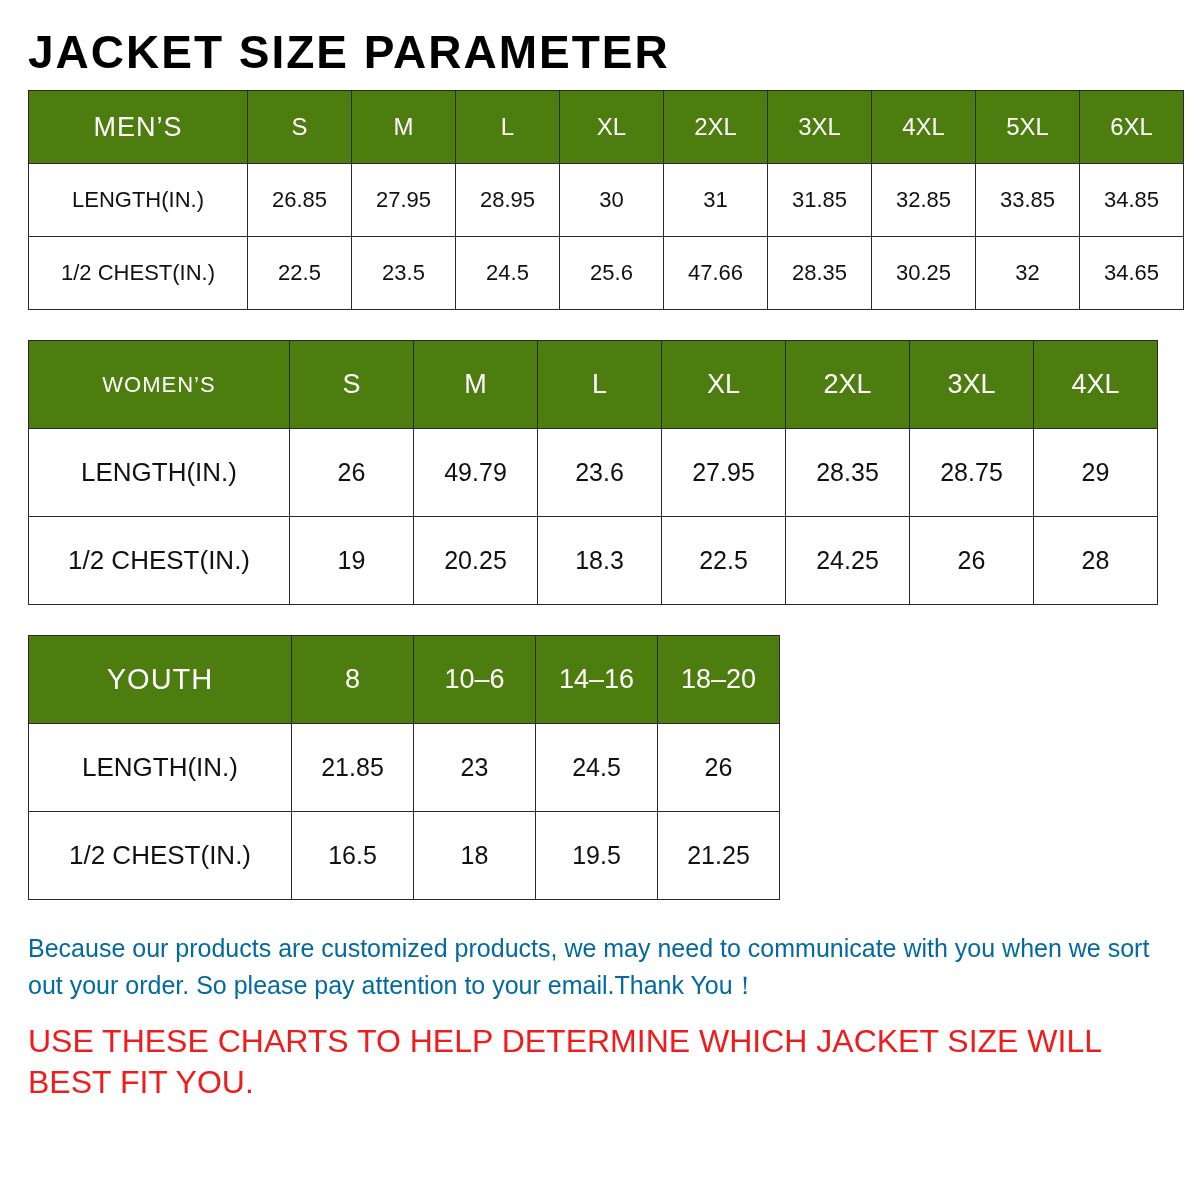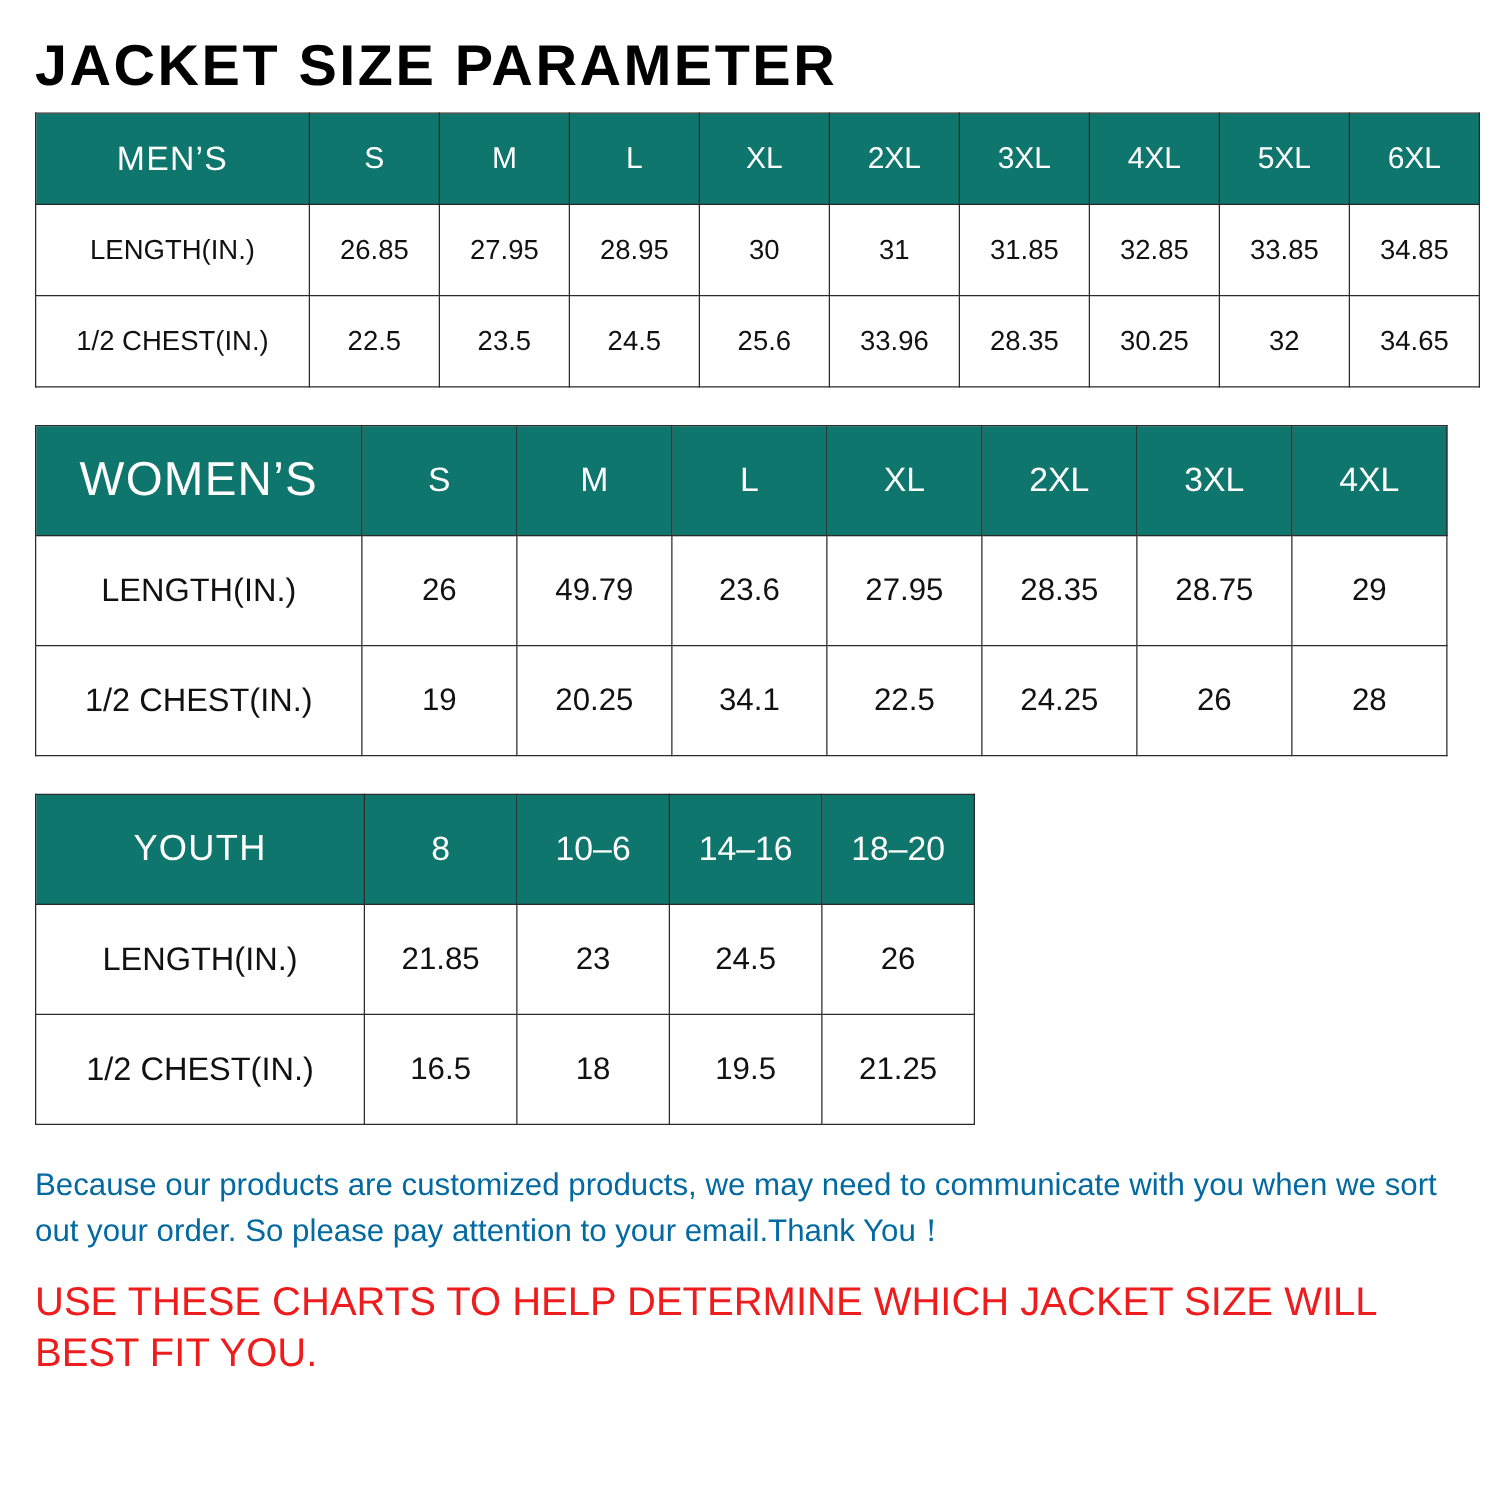--- a/index.html
+++ b/index.html
@@ -44,21 +44,21 @@
   table.size-table td {
     border: 1px solid #2a2a2a;
     text-align: center;
     vertical-align: middle;
     font-size: 22px;
     color: #111;
     background: #ffffff;
     padding: 0;
   }
   table.size-table tr.header td {
-    background: #0f766e;
+    background: #4d7c0f;
     color: #ffffff;
     font-size: 24px;
   }
   table.size-table tr.header td.cat {
     font-size: 27px;
     letter-spacing: 1px;
   }
   td.rowlabel {
     font-size: 24px;
     color: #111;
@@ -68,21 +68,21 @@
   #table-mens { width: 1144px; }
   #table-mens tr { height: 73px; }
   #table-mens td.cat { width: 218px; }
   #table-mens td.val { width: 103px; }
 
   
   #table-womens { width: 1124px; }
   #table-womens tr { height: 88px; }
   #table-womens td.cat { width: 260px; }
   #table-womens td.val { width: 123px; }
-  #table-womens tr.header td.cat { font-size: 38px; }
+  #table-womens tr.header td.cat { font-size: 22px; }
   #table-womens tr.header td { font-size: 27px; }
   #table-womens td { font-size: 25px; }
   #table-womens td.rowlabel { font-size: 26px; }
 
   
   #table-youth { width: 748px; }
   #table-youth tr { height: 88px; }
   #table-youth td.cat { width: 262px; }
   #table-youth td.val { width: 121px; }
   #table-youth tr.header td.cat { font-size: 29px; }
@@ -137,21 +137,21 @@
         <td class="val">32.85</td>
         <td class="val">33.85</td>
         <td class="val">34.85</td>
       </tr>
       <tr>
         <td class="cat rowlabel">1/2 CHEST(IN.)</td>
         <td class="val">22.5</td>
         <td class="val">23.5</td>
         <td class="val">24.5</td>
         <td class="val">25.6</td>
-        <td class="val">33.96</td>
+        <td class="val">47.66</td>
         <td class="val">28.35</td>
         <td class="val">30.25</td>
         <td class="val">32</td>
         <td class="val">34.65</td>
       </tr>
     </tbody>
   </table>
 
   <table class="size-table" id="table-womens">
     <tbody>
@@ -172,21 +172,21 @@
         <td class="val">23.6</td>
         <td class="val">27.95</td>
         <td class="val">28.35</td>
         <td class="val">28.75</td>
         <td class="val">29</td>
       </tr>
       <tr>
         <td class="cat rowlabel">1/2 CHEST(IN.)</td>
         <td class="val">19</td>
         <td class="val">20.25</td>
-        <td class="val">34.1</td>
+        <td class="val">18.3</td>
         <td class="val">22.5</td>
         <td class="val">24.25</td>
         <td class="val">26</td>
         <td class="val">28</td>
       </tr>
     </tbody>
   </table>
 
   <table class="size-table" id="table-youth">
     <tbody>

